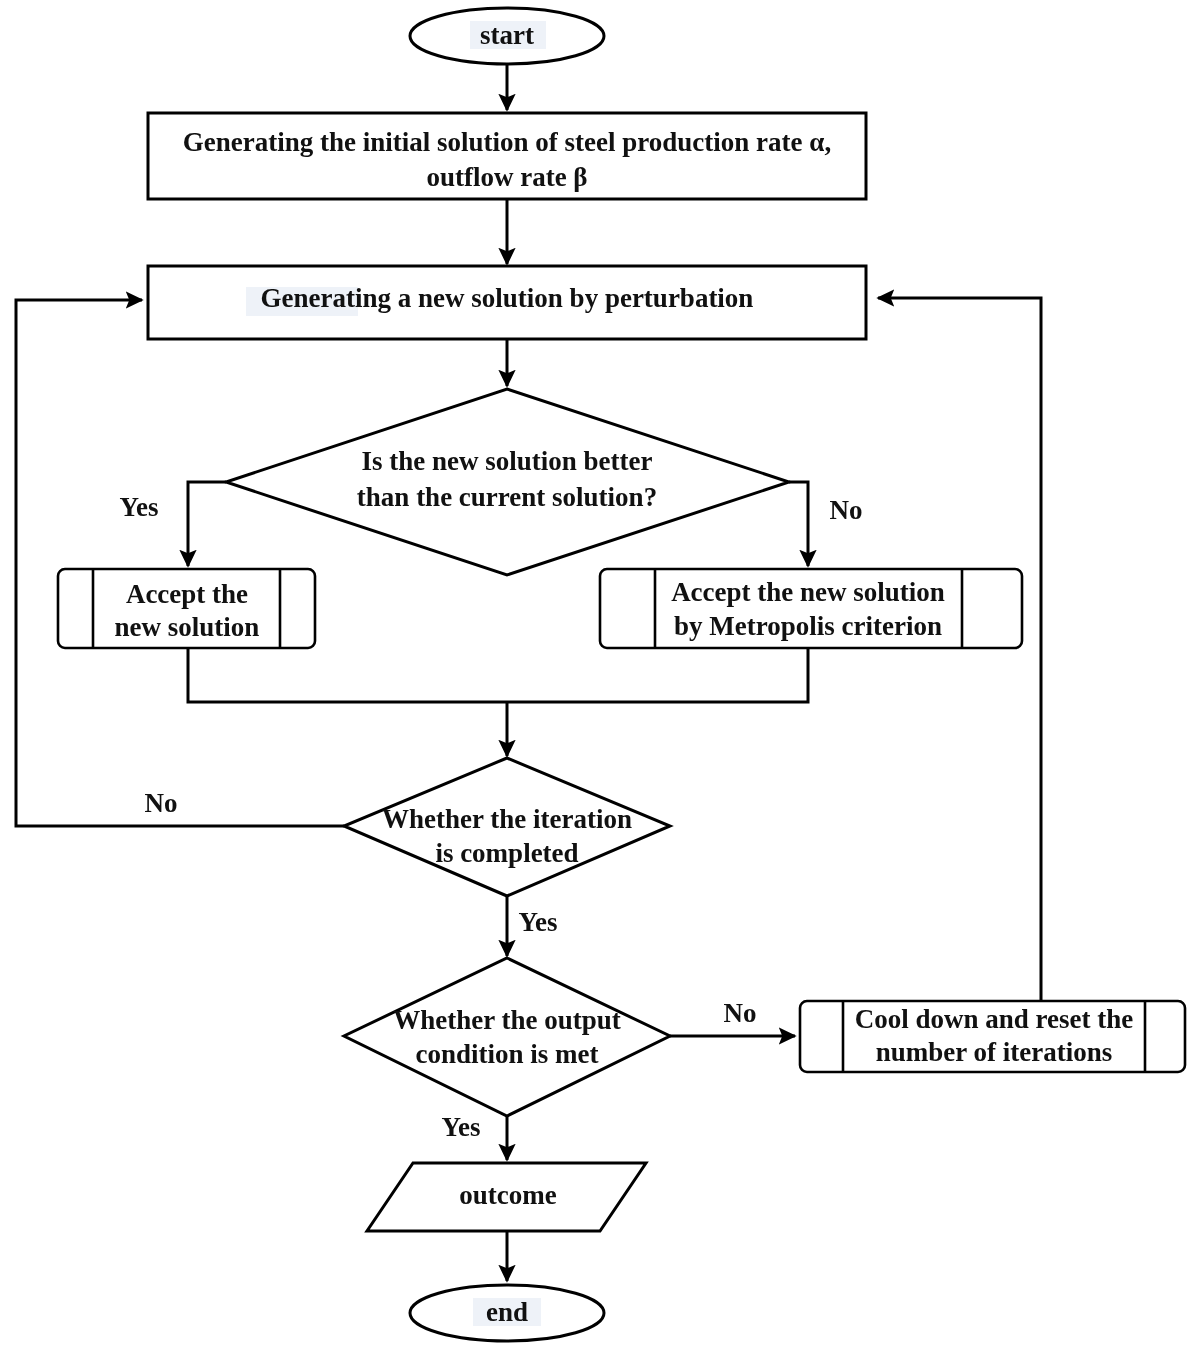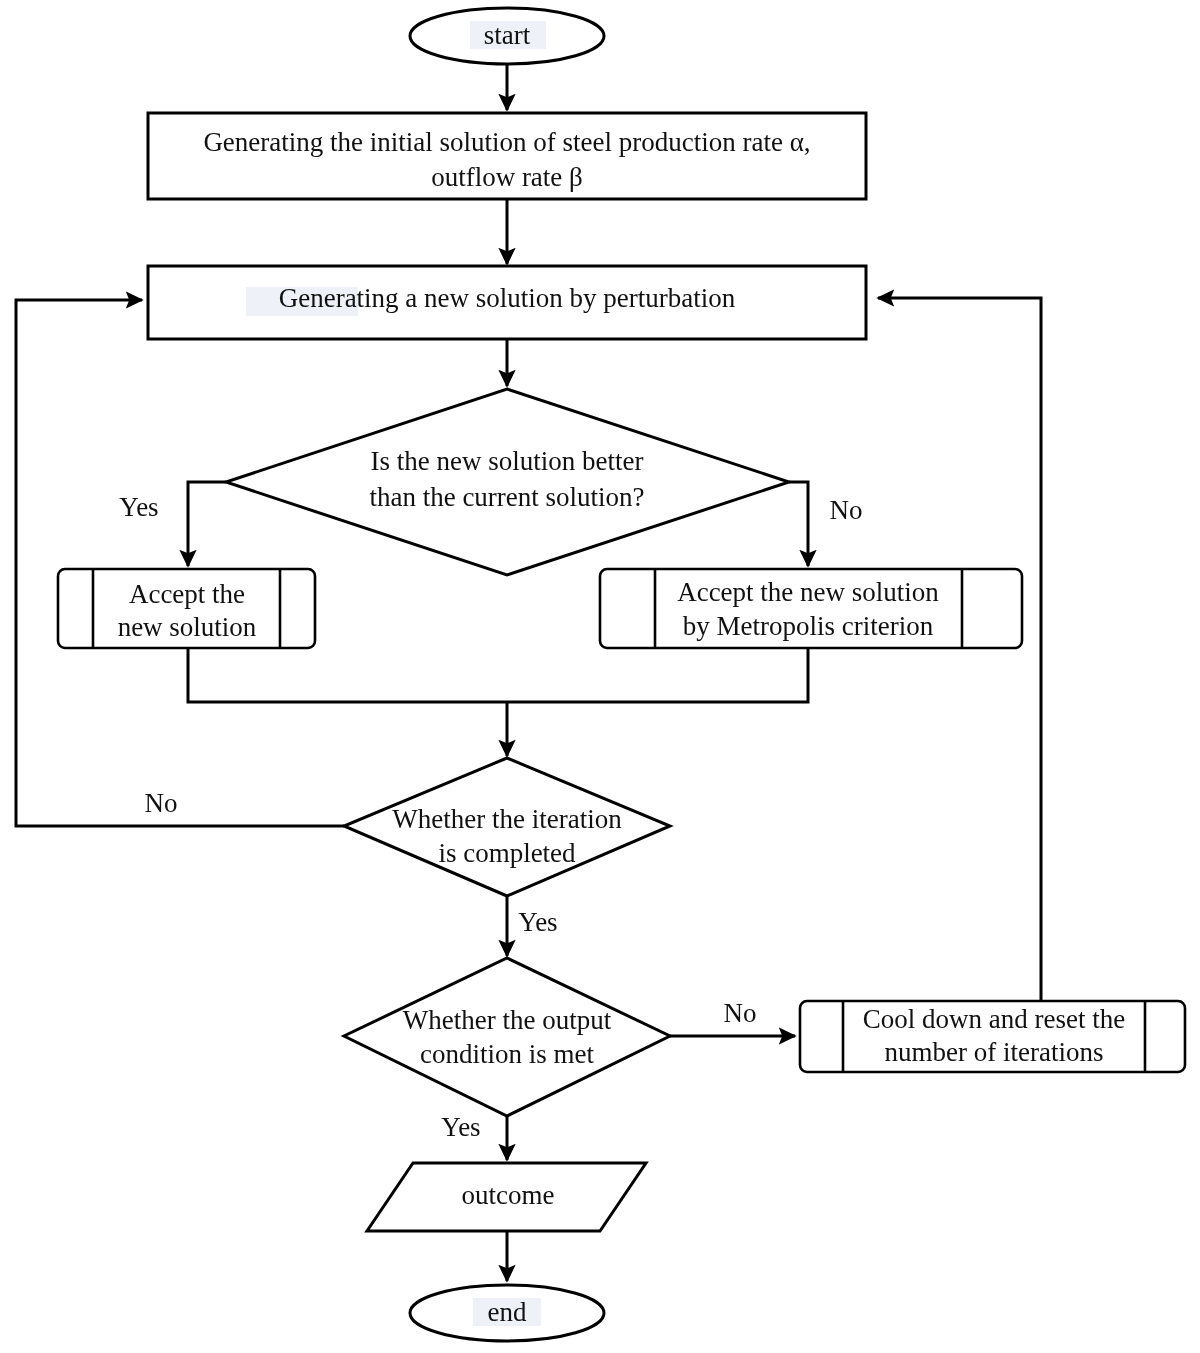--- a/index.html
+++ b/index.html
@@ -10,20 +10,21 @@
   body {
     width: 1200px;
     height: 1353px;
     font-family: "Liberation Serif", "DejaVu Serif", serif;
     overflow: hidden;
   }
   #flowchart-root {
     position: relative;
     width: 1200px;
     height: 1353px;
+    font-weight: bold;
   }
   svg#flow {
     display: block;
     width: 1200px;
     height: 1353px;
   }
   .shape {
     fill: #ffffff;
     stroke: #000000;
     stroke-width: 3;

